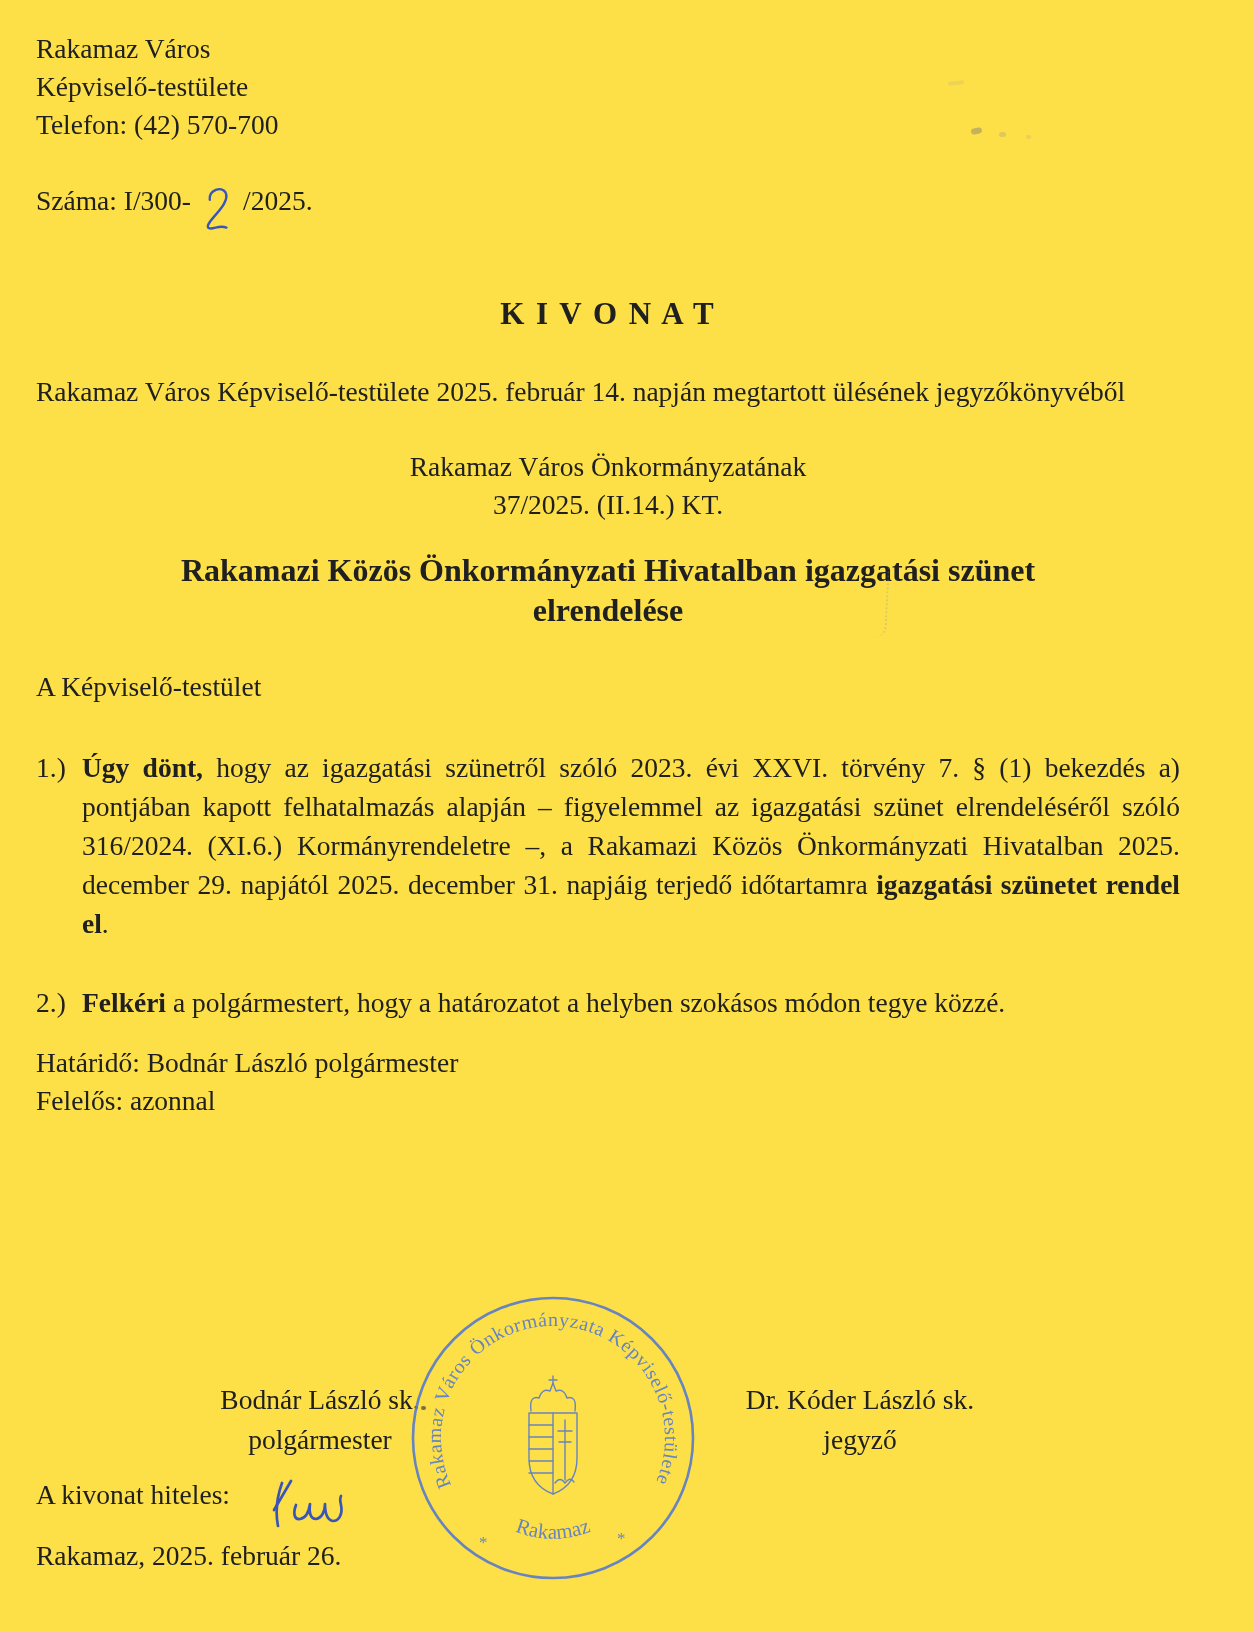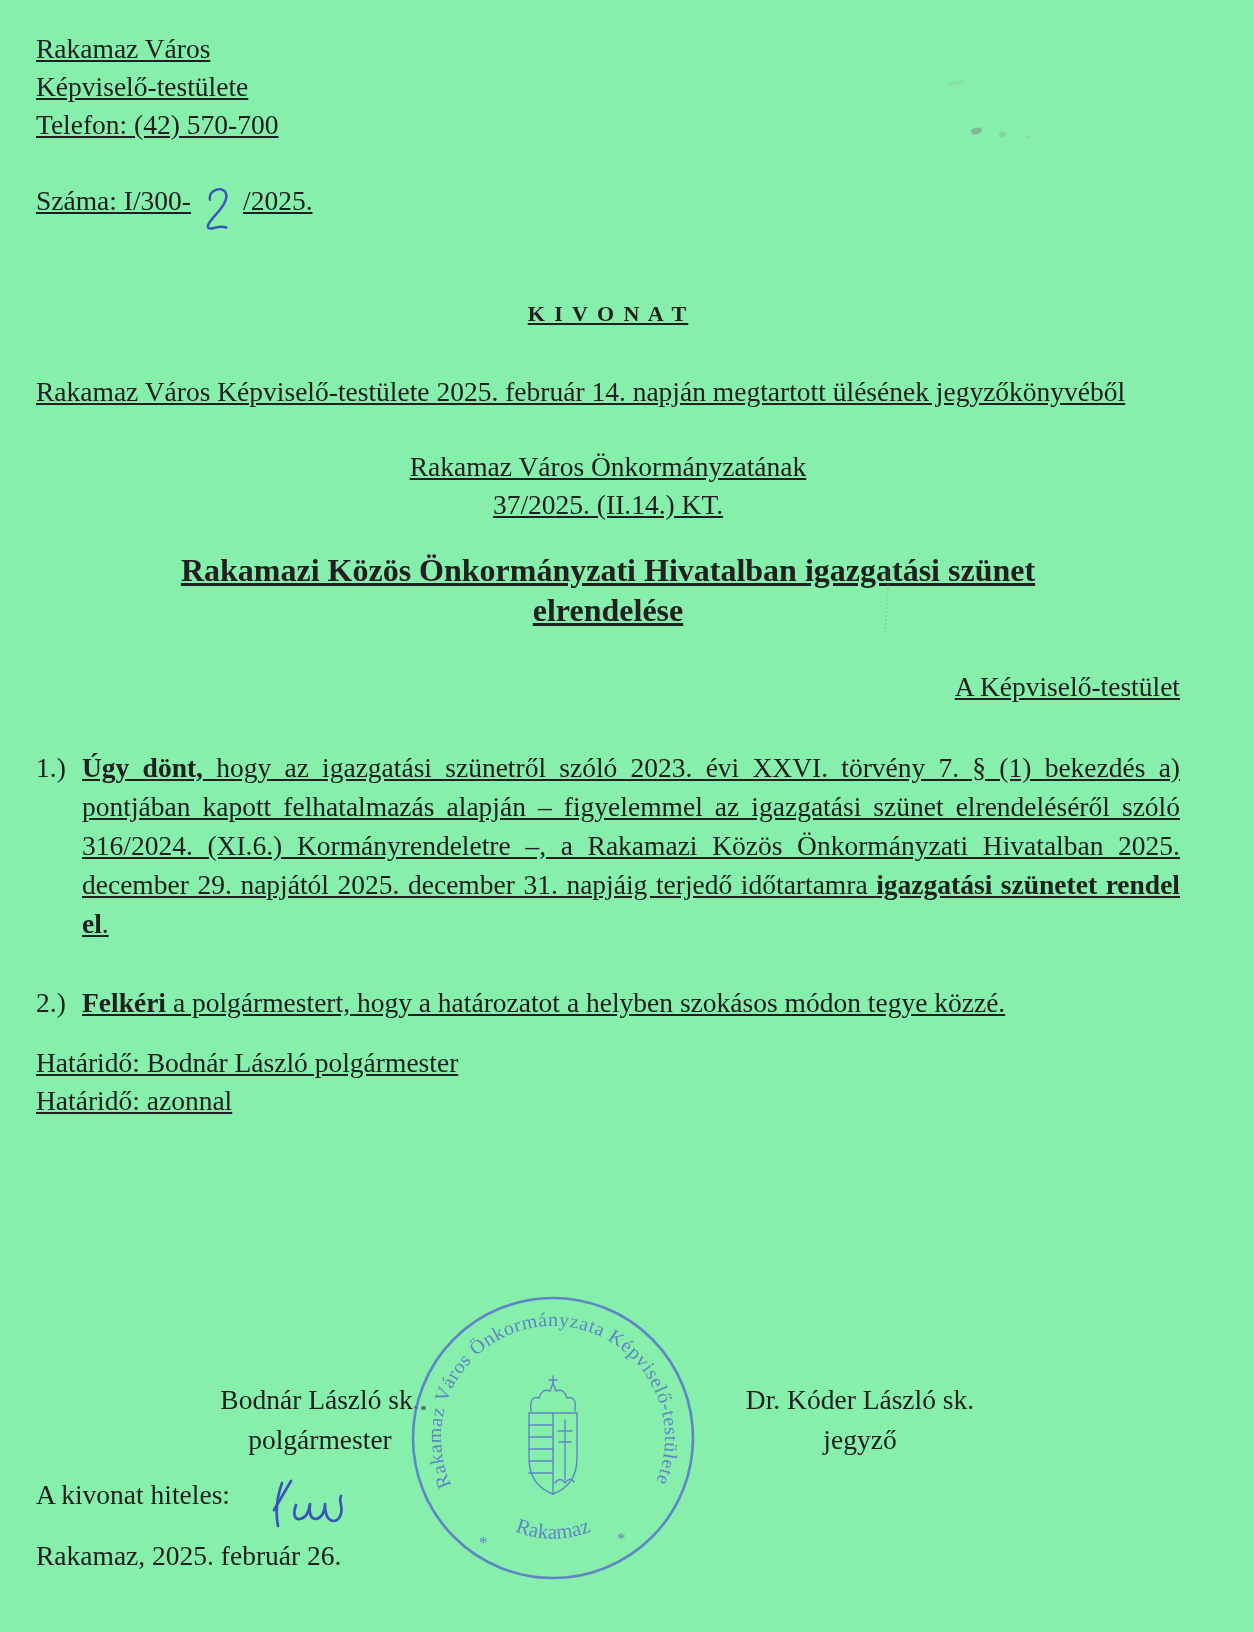--- a/index.html
+++ b/index.html
@@ -1,61 +1,60 @@
 <!DOCTYPE html>
 <html><head>
 <meta charset="utf-8">
 <style>
   html,body { margin:0; padding:0; background:#ffffff; }
   .page {
     position:relative;
     width:1254px; height:1632px;
-    background:#86efac;
+    background:#fde047;
     color:#202020;
     font-family:"Liberation Serif","DejaVu Serif",serif;
     font-size:27.5px;
     line-height:38px;
     overflow:hidden;
-    text-decoration:underline;
   }
   .content { padding:30px 74px 0 36px; }
 
   .hdr-line { white-space:nowrap; }
 
   .case-number { margin-top:38px; white-space:nowrap; }
   .hand-two {
     display:inline-block;
     width:40px; height:50px;
     margin:-8px 4px -18px 8px;
     vertical-align:middle;
   }
 
   .doc-title {
     margin-top:72px;
     text-align:center;
     font-weight:bold;
-    font-size:22px;
+    font-size:31px;
     line-height:44px;
     letter-spacing:2px;
   }
 
   .intro { margin-top:37px; text-align:justify; }
 
   .res-header { margin-top:37px; text-align:center; }
 
   .subject {
     margin:26px auto 0 auto;
     max-width:910px;
     text-align:center;
     font-weight:bold;
     font-size:32px;
     line-height:40px;
   }
 
-  .body-lead { margin-top:38px;text-align:right; }
+  .body-lead { margin-top:38px; }
 
   .item {
     position:relative;
     padding-left:46px;
     text-align:justify;
     line-height:39px;
   }
   .item-1 { margin-top:42px; }
   .item-2 { margin-top:40px; }
   .item .num { position:absolute; left:0; top:0; }
@@ -120,21 +119,21 @@
     <div class="item item-1">
       <span class="num">1.)</span><span class="b">Úgy dönt,</span><span> hogy az igazgatási szünetről szóló 2023. évi XXVI. törvény 7. § (1) bekezdés a) pontjában kapott felhatalmazás alapján – figyelemmel az igazgatási szünet elrendeléséről szóló 316/2024. (XI.6.) Kormányrendeletre –, a Rakamazi Közös Önkormányzati Hivatalban 2025. december 29. napjától 2025. december 31. napjáig terjedő időtartamra </span><span class="b">igazgatási szünetet rendel el</span><span>.</span>
     </div>
 
     <div class="item item-2">
       <span class="num">2.)</span><span class="b">Felkéri</span><span> a polgármestert, hogy a határozatot a helyben szokásos módon tegye közzé.</span>
     </div>
 
     <div class="meta">
       <div>Határidő: Bodnár László polgármester</div>
-      <div>Határidő: azonnal</div>
+      <div>Felelős: azonnal</div>
     </div>
   </div>
 
   <div class="sig-col sig-left">
     <div>Bodnár László sk.</div>
     <div>polgármester</div>
   </div>
 
   <div class="sig-col sig-right">
     <div>Dr. Kóder László sk.</div>

